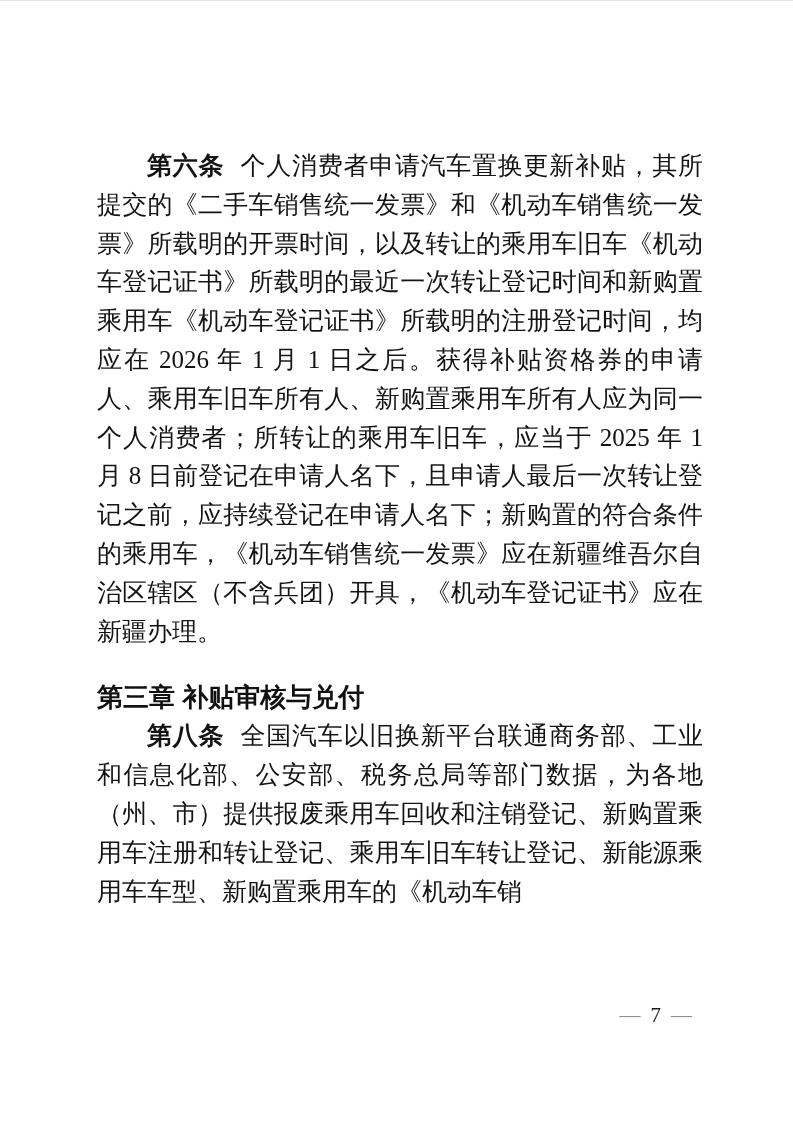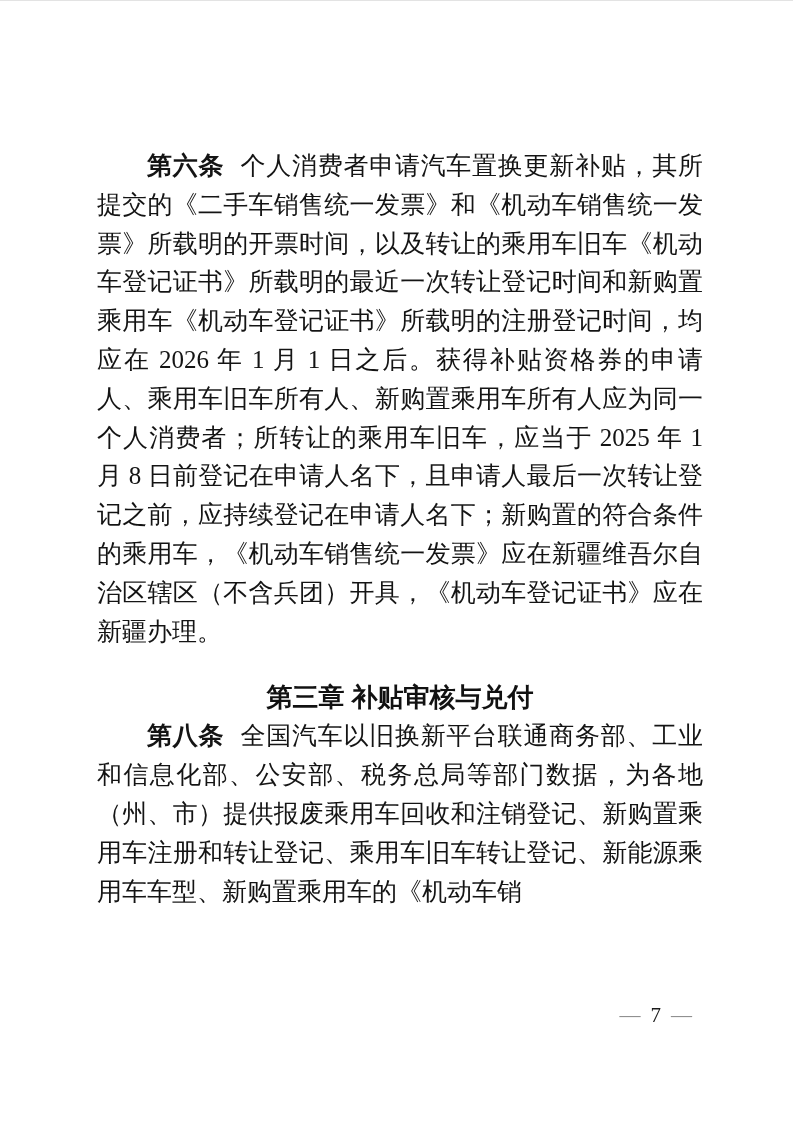--- a/index.html
+++ b/index.html
@@ -33,21 +33,21 @@
   }
   .article-label {
     font-weight: bold;
     margin-right: 0.65em;
   }
   .chapter-heading {
     margin: 26px 0 0 0;
     padding: 0;
     height: 40px;
     line-height: 40px;
-    text-align: center;
+    text-align: left;
     text-indent: 0;
     font-family: "Liberation Sans", "DejaVu Sans", sans-serif;
     font-weight: 700;
     font-size: 26px;
     color: #111111;
   }
   .para-7 {
     margin-top: 50px;
   }
   .page-number {

